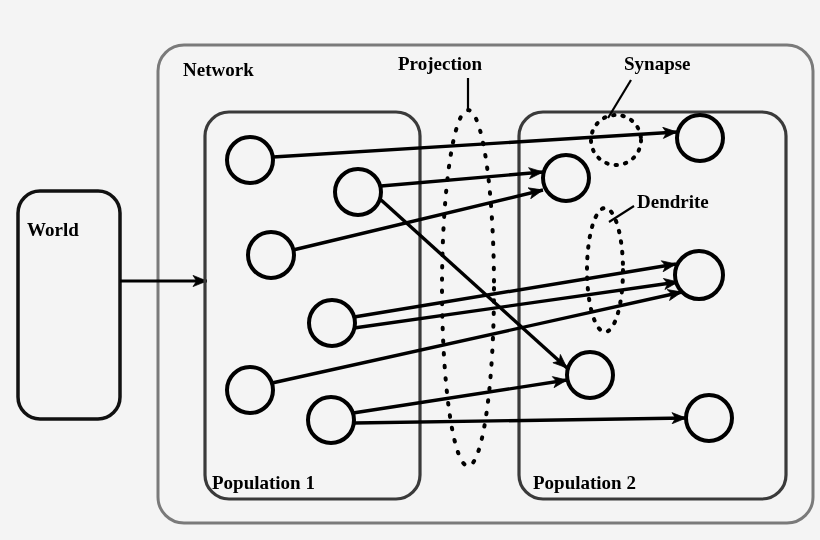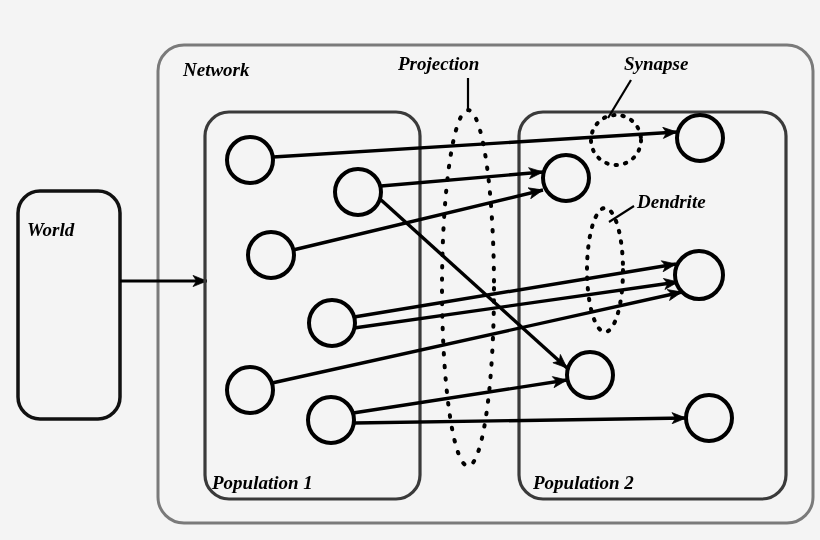--- a/index.html
+++ b/index.html
@@ -12,21 +12,20 @@
     width: 820px;
     height: 540px;
     font-family: "Liberation Serif", "DejaVu Serif", serif;
     overflow: hidden;
   }
   #diagram-root {
     position: relative;
     width: 820px;
     height: 540px;
     background: #f4f4f4;
-    font-style: italic;
   }
   svg#diagram-svg {
     position: absolute;
     top: 0;
     left: 0;
     width: 820px;
     height: 540px;
     display: block;
   }
   .dgm-label {

